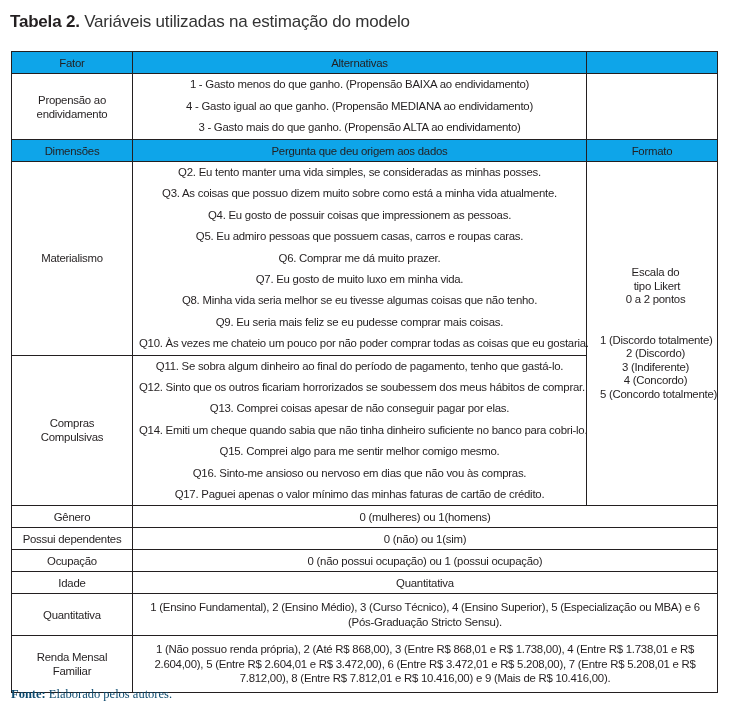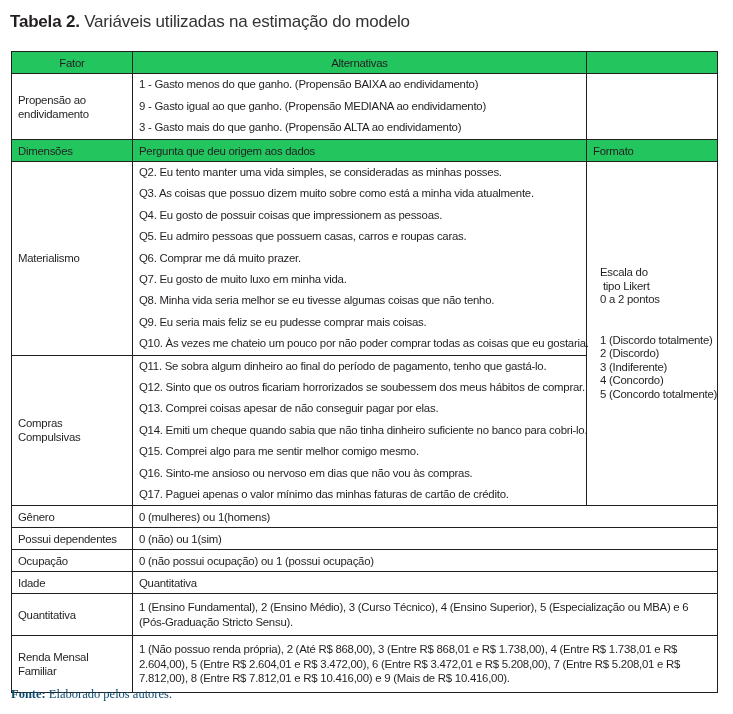--- a/index.html
+++ b/index.html
@@ -15,26 +15,26 @@
     .caption .txt { font-weight: normal; color: #333; }
 
     table.tbl {
       position: absolute; left: 11px; top: 51px; width: 706px;
       border-collapse: collapse; table-layout: fixed;
       font-size: 11.4px; line-height: 14px;
       font-stretch: condensed; letter-spacing: -0.25px;
     }
     table.tbl td, table.tbl th {
       border: 1.3px solid #231f20;
-      padding: 0 6px; vertical-align: middle; text-align: left; font-weight: normal;
+      padding: 0 6px; vertical-align: middle; text-align: center; font-weight: normal;
     }
     col.c1 { width: 121px; }
     col.c2 { width: 454px; }
     col.c3 { width: 131px; }
-    .hdr td { background: #22c55e; height: 21px; }
+    .hdr td { background: #0ea5e9; height: 21px; }
     .hdr td.center { text-align: center; }
     .stack-line { height: 21.7px; line-height: 21.7px; white-space: nowrap; }
     .stack-line.q { height: 21.4px; line-height: 21.4px; }
     td.nopad-v { padding-top: 3px; padding-bottom: 3px; }
     .single td { height: 21px; }
     .format-cell { padding-left: 6px !important; vertical-align: middle; }
     .format-cell .fl { line-height: 13.5px; white-space: nowrap; padding-left: 7px; }
     .format-gap { height: 27px; }
     .multi { line-height: 14.5px; padding-top: 6px !important; padding-bottom: 6px !important; }
     .source {
@@ -61,21 +61,21 @@
     <tr class="hdr">
       <td class="center">Fator</td>
       <td class="center">Alternativas</td>
       <td></td>
     </tr>
 
     <tr>
       <td>Propensão ao endividamento</td>
       <td class="nopad-v">
         <div class="stack-line">1 - Gasto menos do que ganho. (Propensão BAIXA ao endividamento)</div>
-        <div class="stack-line">9 - Gasto igual ao que ganho. (Propensão MEDIANA ao endividamento)</div>
+        <div class="stack-line">4 - Gasto igual ao que ganho. (Propensão MEDIANA ao endividamento)</div>
         <div class="stack-line">3 - Gasto mais do que ganho. (Propensão ALTA ao endividamento)</div>
       </td>
       <td></td>
     </tr>
 
     <tr class="hdr">
       <td>Dimensões</td>
       <td>Pergunta que deu origem aos dados</td>
       <td>Formato</td>
     </tr>

